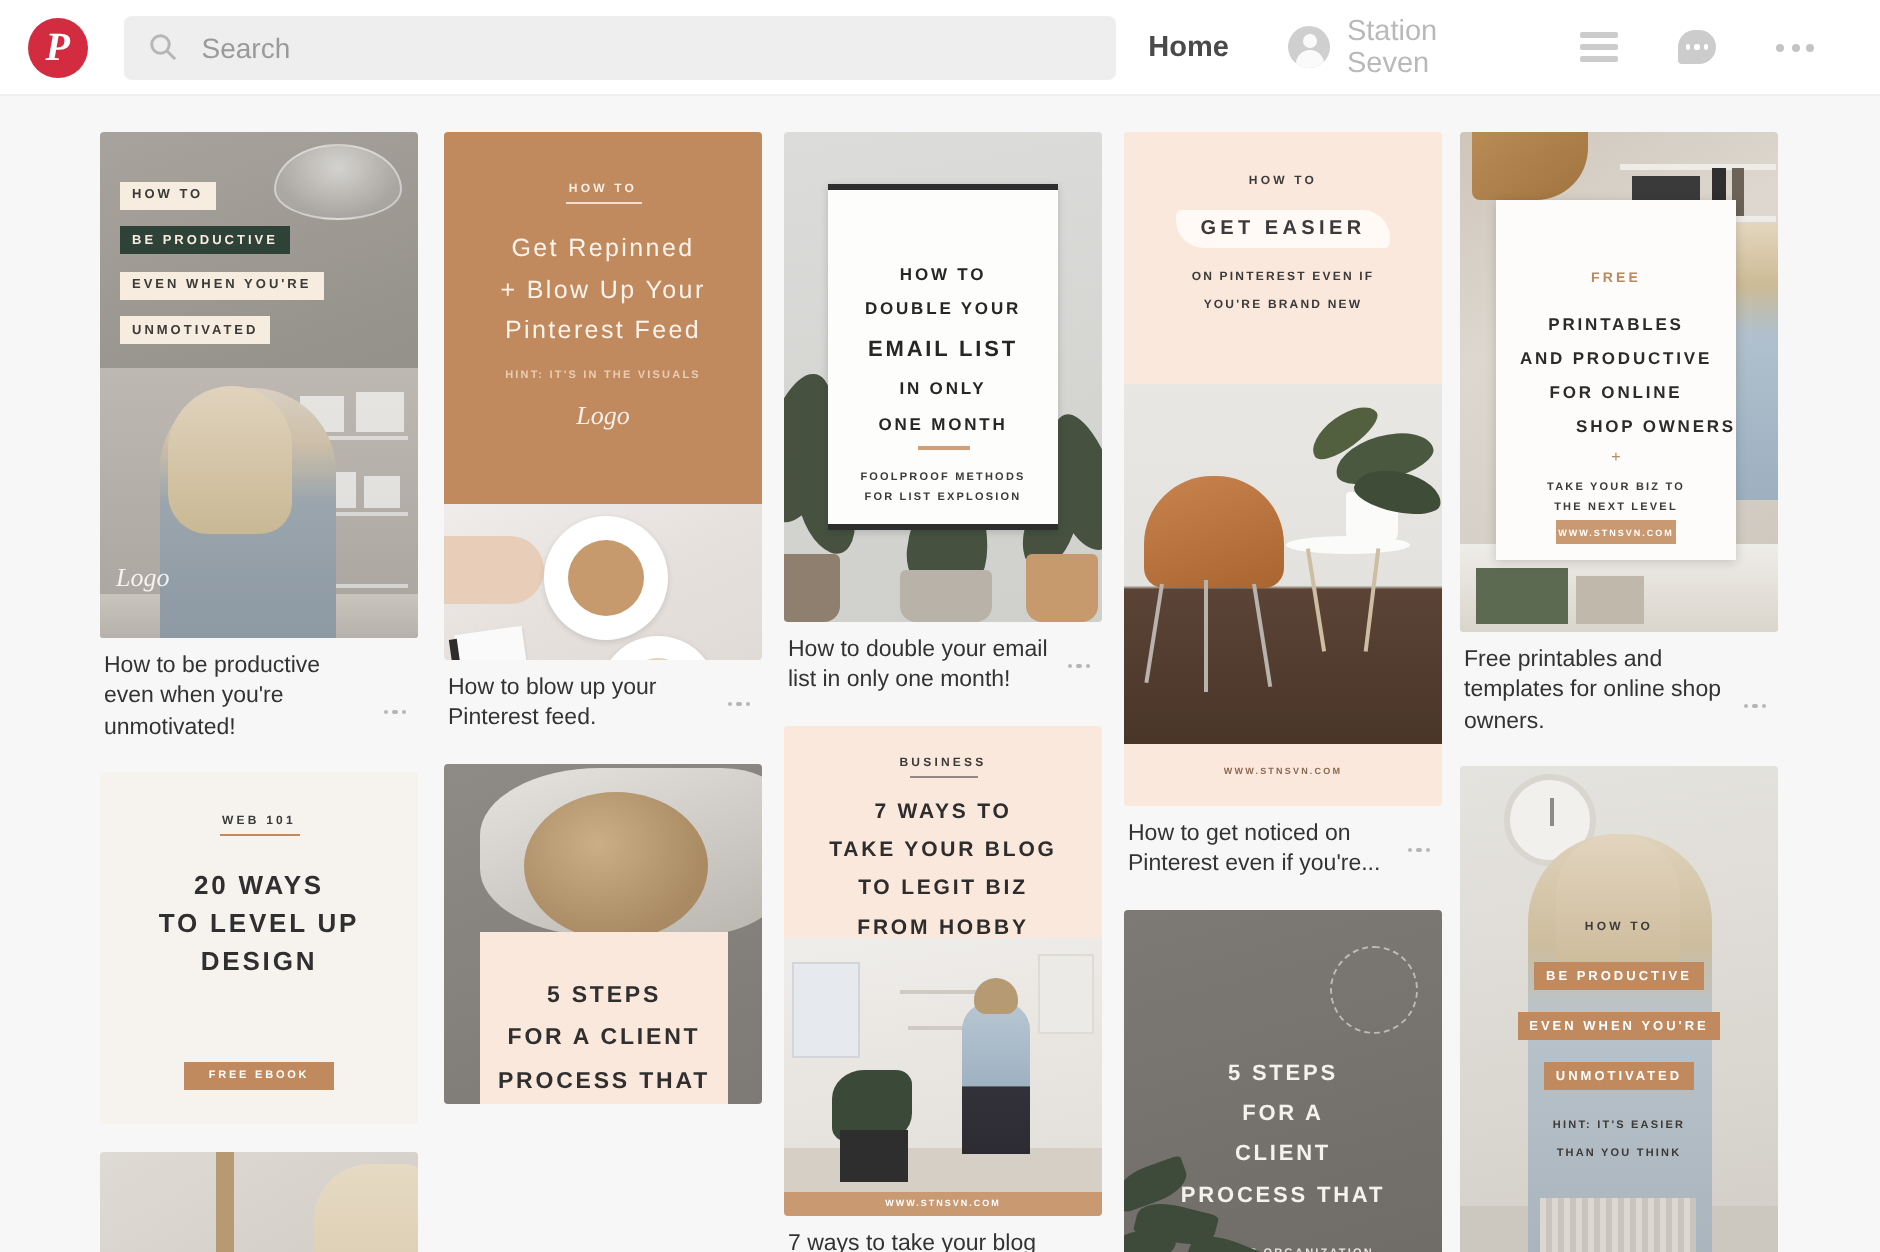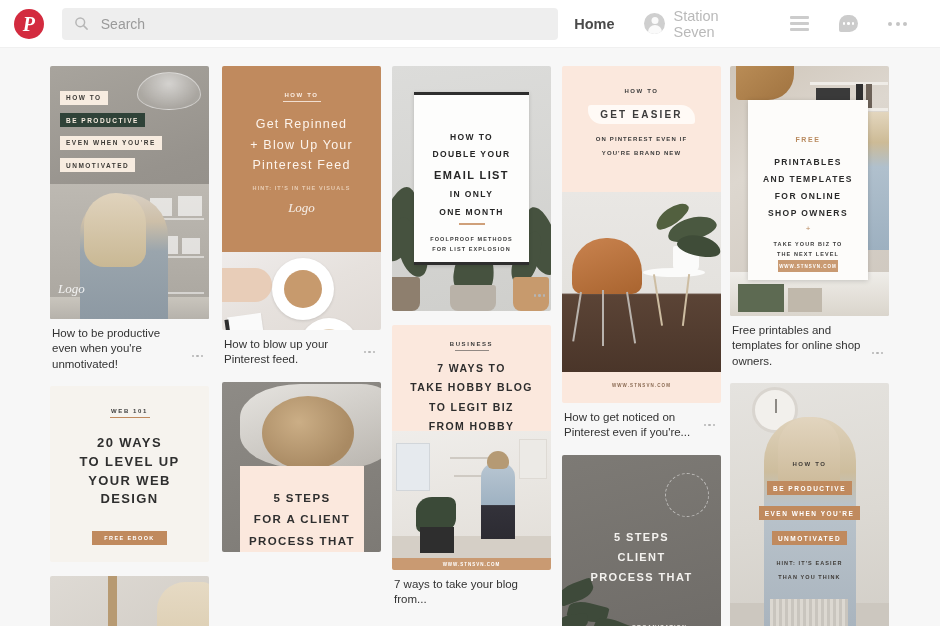--- a/index.html
+++ b/index.html
@@ -389,21 +389,20 @@
     <div class="pin">
       <div class="pin-img p6">
         <div class="art" style="padding-top:24px;">
           <div class="ctr" style="top:22px;">
             <div class="kicker" style="color:#3b3b3b;">WEB 101</div>
             <div class="rule"></div>
           </div>
           <div class="ctr" style="top:48px;color:#2f2f2f;">
             <div class="ttl" style="font-size:13px;line-height:1.45;">20 WAYS</div>
             <div class="ttl" style="font-size:13px;line-height:1.45;">TO LEVEL UP</div>
-            <div class="ttl" style="font-size:13px;line-height:1.45;">YOUR WEB</div>
             <div class="ttl" style="font-size:13px;line-height:1.45;">DESIGN</div>
           </div>
           <div class="ctr" style="top:140px;">
             <span class="btn-tan">FREE EBOOK</span>
           </div>
         </div>
       </div>
     </div>
 
     <div class="pin">
@@ -496,37 +495,38 @@
             </div>
             <div style="position:absolute;left:50%;top:128px;width:26px;height:1.5px;background:#cfa07a;transform:translateX(-50%);"></div>
             <div class="ctr sub" style="top:140px;color:#3b3b3b;">FOOLPROOF METHODS</div>
             <div class="ctr sub" style="top:150px;color:#3b3b3b;">FOR LIST EXPLOSION</div>
           </div>
           <div class="pot" style="left:-6px;bottom:0;width:34px;height:34px;background:#8e7f6e;"></div>
           <div class="pot" style="right:2px;bottom:0;width:36px;height:34px;background:#c79a6d;"></div>
           <div class="pot" style="left:58px;bottom:0;width:46px;height:26px;background:#b9b2a8;"></div>
         </div>
       </div>
+      <div class="caption">How to double your email list in only one month!</div>
       <div class="cap-dots" style="position:relative;float:right;margin-top:-26px;margin-right:4px;">
           <s></s>
           <s></s>
           <s></s>
         </div>
     </div>
 
     <div class="pin">
       <div class="pin-img p9">
         <div class="top">
           <div class="ctr" style="top:16px;">
             <div class="kicker" style="color:#3b3b3b;">BUSINESS</div>
             <div style="height:1px;background:#3b3b3b;width:34px;margin:3px auto 0;opacity:.55;"></div>
           </div>
           <div class="ctr" style="top:34px;color:#2d2d2d;">
             <div class="ttl" style="font-size:10.5px;line-height:1.85;">7 WAYS TO</div>
-            <div class="ttl" style="font-size:10.5px;line-height:1.85;">TAKE HOBBY BLOG</div>
+            <div class="ttl" style="font-size:10.5px;line-height:1.85;">TAKE YOUR BLOG</div>
             <div class="ttl" style="font-size:10.5px;line-height:1.85;">TO LEGIT BIZ</div>
             <div class="ttl" style="font-size:10.5px;line-height:1.85;">FROM HOBBY</div>
           </div>
         </div>
         <div class="photo">
           <div class="shelfline" style="left:58px;top:26px;width:58px;"></div>
           <div class="shelfline" style="left:62px;top:44px;width:52px;"></div>
           <div style="position:absolute;left:0;bottom:0;width:100%;height:22px;background:#d5cfc6;"></div>
           <div style="position:absolute;left:4px;top:12px;width:34px;height:48px;background:#e6eaee;border:1px solid #d2d6da;"></div>
           <div style="position:absolute;left:24px;top:66px;width:40px;height:36px;background:#3b4a38;border-radius:40% 20% 40% 20%;"></div>
@@ -577,20 +577,21 @@
           <s></s>
         </div>
     </div>
 
     <div class="pin">
       <div class="pin-img p10">
         <div class="art">
           <div class="stamp"></div>
           <div class="ctr" style="top:72px;color:#f4f2ef;">
             <div class="ttl" style="font-size:11px;line-height:1.85;">5 STEPS</div>
+            <div class="ttl" style="font-size:11px;line-height:1.85;">FOR A</div>
             <div class="ttl" style="font-size:11px;line-height:1.85;">CLIENT</div>
             <div class="ttl" style="font-size:11px;line-height:1.85;">PROCESS THAT</div>
           </div>
           <div class="ctr sub" style="top:168px;color:#e6e2dd;">IMPROVE ORGANIZATION</div>
           <div class="plant">
             <i style="left:4px;top:24px;width:36px;height:18px;transform:rotate(-20deg);"></i>
             <i style="left:14px;top:44px;width:40px;height:18px;transform:rotate(14deg);"></i>
             <i style="left:2px;top:56px;width:32px;height:16px;transform:rotate(-8deg);"></i>
             <i style="left:40px;top:62px;width:44px;height:18px;transform:rotate(22deg);"></i>
           </div>
@@ -615,23 +616,23 @@
                       border-radius:22px 0 0 0;"></div>
           <div style="position:absolute;left:0;bottom:0;width:100%;height:44px;background:linear-gradient(180deg,#efede9,#dad5cc);"></div>
           <div style="position:absolute;left:8px;bottom:4px;width:46px;height:28px;background:#5d6a52;"></div>
           <div style="position:absolute;left:58px;bottom:4px;width:34px;height:24px;background:#c0b8ab;"></div>
           <div class="card">
             <div class="ctr" style="top:36px;">
               <div class="kicker" style="color:#b98a5f;font-size:7px;">FREE</div>
             </div>
             <div class="ctr" style="top:54px;color:#2b2b2b;">
               <div class="ttl" style="font-size:8.5px;line-height:2;">PRINTABLES</div>
-              <div class="ttl" style="font-size:8.5px;line-height:2;">AND TEMPLATES</div>
+              <div class="ttl" style="font-size:8.5px;line-height:2;">AND PRODUCTIVE</div>
               <div class="ttl" style="font-size:8.5px;line-height:2;">FOR ONLINE</div>
-              <div class="ttl" style="font-size:8.5px;line-height:2;">SHOP OWNERS</div>
+              <div class="ttl" style="font-size:8.5px;line-height:2;text-align:right;">SHOP OWNERS</div>
             </div>
             <div class="ctr" style="top:124px;color:#b98a5f;font-size:8px;">+</div>
             <div class="ctr sub" style="top:140px;color:#3b3b3b;">TAKE YOUR BIZ TO</div>
             <div class="ctr sub" style="top:150px;color:#3b3b3b;">THE NEXT LEVEL</div>
             <div class="urlbar">WWW.STNSVN.COM</div>
           </div>
         </div>
       </div>
       <div class="caption">Free printables and templates for online shop owners.</div>
       <div class="cap-dots" style="position:relative;float:right;margin-top:-26px;margin-right:4px;">

